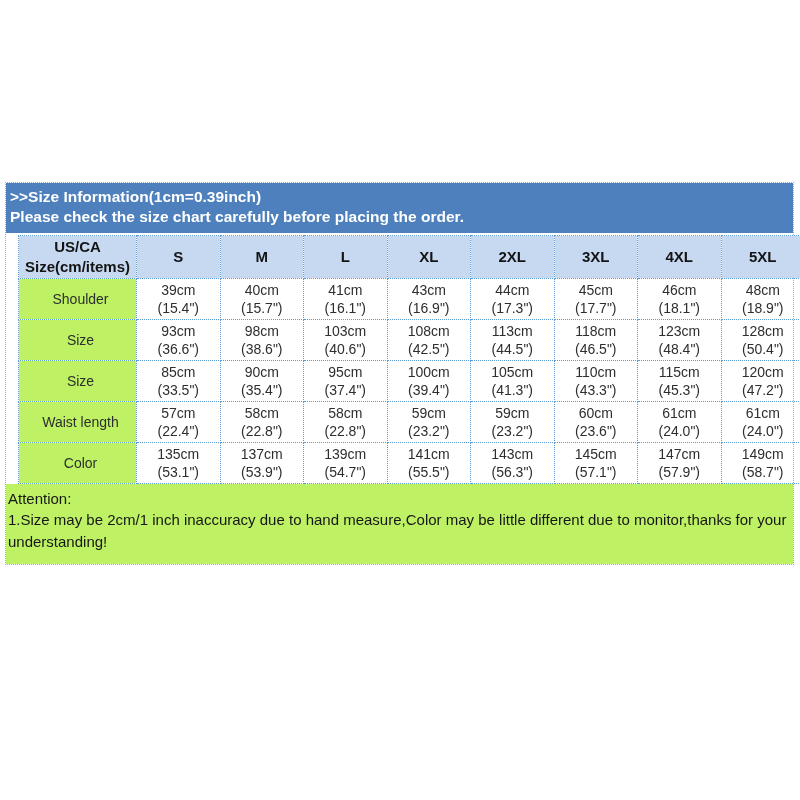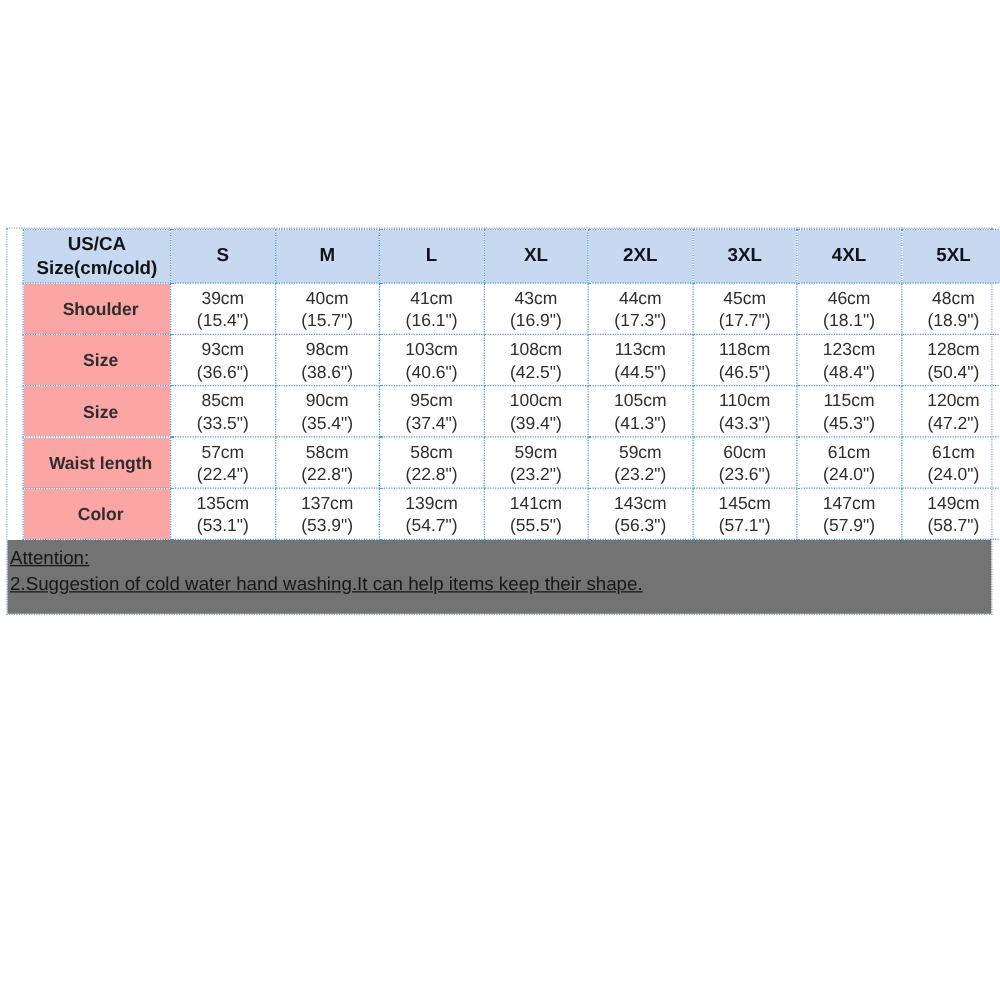--- a/index.html
+++ b/index.html
@@ -54,55 +54,57 @@
   tr.hdr-main td { height: 42px; }
   tr.hdr-size td { height: 20px; }
   tr.hdr-main td, tr.hdr-size td {
     background: #c6d9f1;
     font-weight: bold;
     font-size: 15px;
     color: #141414;
   }
   tr.body-row td { height: 40px; }
   td.lbl {
-    background: #fca5a5;
+    background: #bef264;
     text-align: left;
     padding-left: 6px !important;
     font-size: 15px;
     color: #141414;
     border-color: #aecfec;
-    font-weight: bold;
   }
   .attention {
-    background: #737373;
+    background: #bef264;
     color: #171717;
     font-size: 15px;
     line-height: 1.43;
     padding: 4px 3px 12px 2px;
-    text-decoration: underline;
   }
 </style>
 </head>
 <body>
 
 <div class="canvas">
   <div class="sheet">
 
+    <div class="banner">
+      <div>&gt;&gt;Size Information(1cm=0.39inch)</div>
+      <div>Please check the size chart carefully before placing the order.</div>
+    </div>
 
     <table class="size-table">
       <colgroup>
         <col style="width:118px">
         <col span="8">
       </colgroup>
 
       <tbody>
           <tr class="hdr-main">
         <td>
           <div>US/CA</div>
-          <div>Size(cm/cold)</div>
+          <div>Size(cm/items)</div>
         </td>
         <td>S</td>
         <td>M</td>
         <td>L</td>
         <td>XL</td>
         <td>2XL</td>
         <td>3XL</td>
         <td>4XL</td>
         <td>5XL</td>
       </tr>
@@ -286,17 +288,17 @@
         <td>
               <div>149cm</div>
               <div>(58.7")</div>
             </td>
       </tr>
     </tbody>
       </table>
 
     <div class="attention">
       <div>Attention:</div>
-      <div>2.Suggestion of cold water hand washing.It can help items keep their shape.</div>
+      <div>1.Size may be 2cm/1 inch inaccuracy due to hand measure,Color may be little different due to monitor,thanks for your understanding!</div>
     </div>
 
   </div>
 </div>
 
 </body></html>

